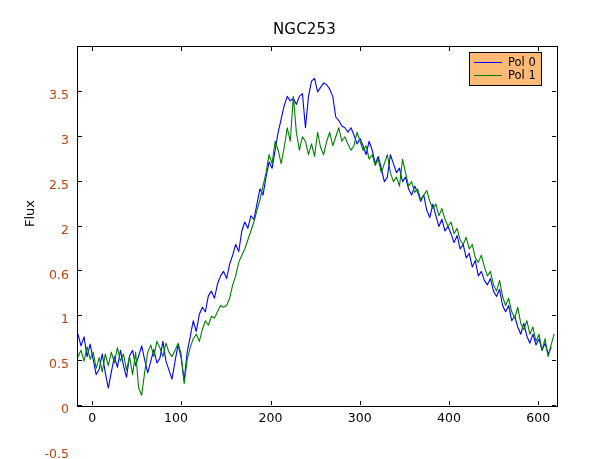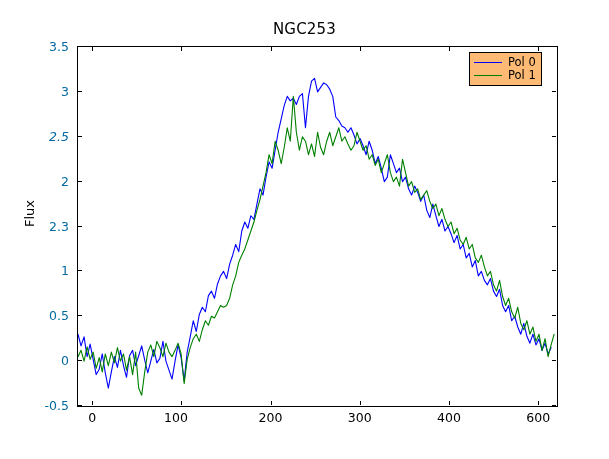--- a/index.html
+++ b/index.html
@@ -55,22 +55,23 @@
     width: 609px;
     height: 459px;
     pointer-events: none;
   }
   .ytick-label-pos {
     position: absolute;
     width: 66px;
     text-align: right;
     left: 3px;
     font-size: 12.5px;
-    color: #0369a1;
+    color: #c2410c;
     transform: translateY(-50%);
+    margin-top: 48px;
   }
   .xtick-label-pos {
     position: absolute;
     top: 410px;
     font-size: 12.5px;
     color: #000000;
     transform: translateX(-50%);
   }
   .tickmark-y {
     position: absolute;
@@ -170,27 +171,27 @@
       <div class="tickmark-y-right" style="top: 405px;"></div>
       <div class="ytick-label-pos" style="top: 360.125px;">0</div>
       <div class="tickmark-y" style="top: 360.125px;"></div>
       <div class="tickmark-y-right" style="top: 360.125px;"></div>
       <div class="ytick-label-pos" style="top: 315.25px;">0.5</div>
       <div class="tickmark-y" style="top: 315.25px;"></div>
       <div class="tickmark-y-right" style="top: 315.25px;"></div>
       <div class="ytick-label-pos" style="top: 270.375px;">1</div>
       <div class="tickmark-y" style="top: 270.375px;"></div>
       <div class="tickmark-y-right" style="top: 270.375px;"></div>
-      <div class="ytick-label-pos" style="top: 225.5px;">2.3</div>
+      <div class="ytick-label-pos" style="top: 225.5px;">0.6</div>
       <div class="tickmark-y" style="top: 225.5px;"></div>
       <div class="tickmark-y-right" style="top: 225.5px;"></div>
       <div class="ytick-label-pos" style="top: 180.625px;">2</div>
       <div class="tickmark-y" style="top: 180.625px;"></div>
       <div class="tickmark-y-right" style="top: 180.625px;"></div>
-      <div class="ytick-label-pos" style="top: 135.75px; font-style: italic;">2.5</div>
+      <div class="ytick-label-pos" style="top: 135.75px;">2.5</div>
       <div class="tickmark-y" style="top: 135.75px;"></div>
       <div class="tickmark-y-right" style="top: 135.75px;"></div>
       <div class="ytick-label-pos" style="top: 90.875px;">3</div>
       <div class="tickmark-y" style="top: 90.875px;"></div>
       <div class="tickmark-y-right" style="top: 90.875px;"></div>
       <div class="ytick-label-pos" style="top: 46px;">3.5</div>
       <div class="tickmark-y" style="top: 46px;"></div>
       <div class="tickmark-y-right" style="top: 46px;"></div>
       <div class="xtick-label-pos" style="left: 92.1639px;">0</div>
       <div class="tickmark-x" style="left: 92.1639px;"></div>

